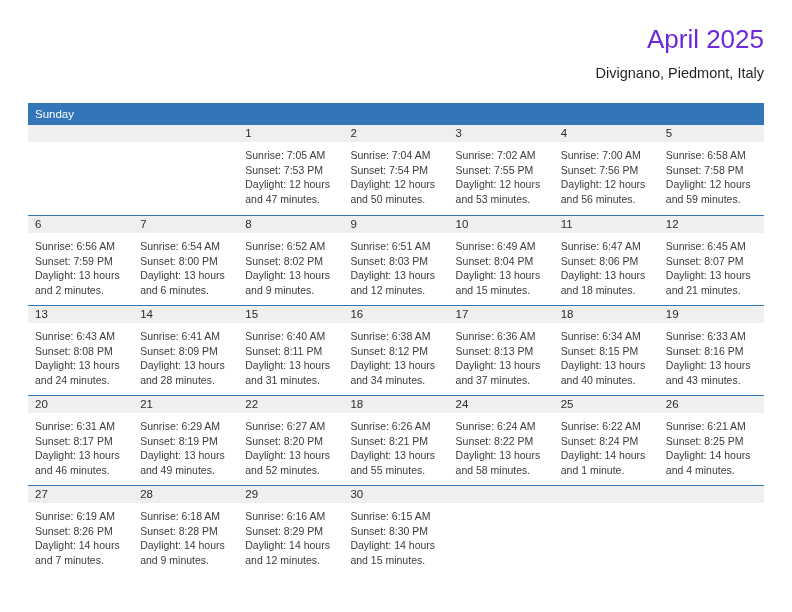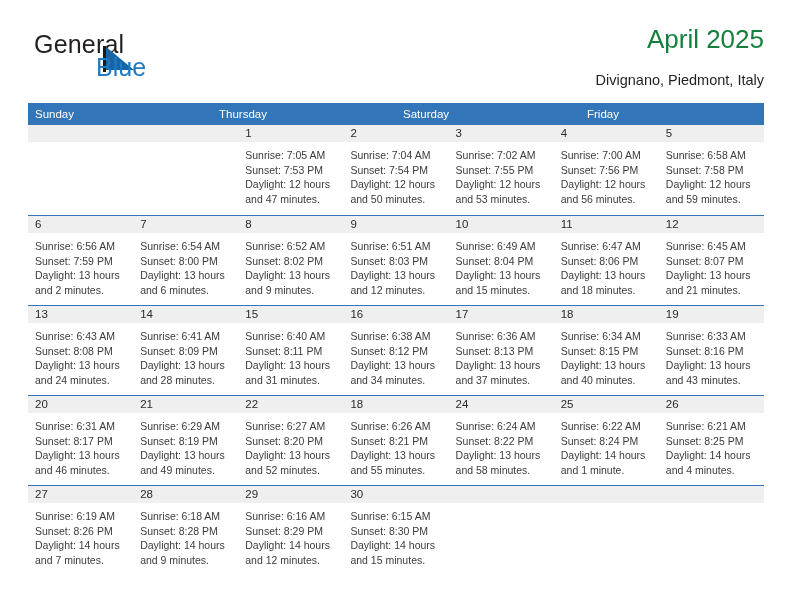--- a/index.html
+++ b/index.html
@@ -62,43 +62,44 @@
   }
 
   .title-wrap {
     position: absolute;
     right: 0;
     top: 0;
     text-align: right;
   }
   .cal-title {
     font-size: 26px;
-    color: #15803d;
+    color: #6d28d9;
     line-height: 34px;
     white-space: nowrap;
   }
   .cal-subtitle {
     font-size: 14.5px;
     color: #231f20;
     line-height: 22px;
-    margin-top: 13px;
+    margin-top: 6px;
     white-space: nowrap;
   }
 
   
   .calendar {
     position: absolute;
     left: 28px;
     top: 103px;
     width: 736px;
   }
   .dow-row {
     display: flex;
     background: #3275b8;
     height: 22px;
+    flex-direction: column;
   }
   .dow {
     flex: 1 1 0;
     color: #ffffff;
     font-size: 11.5px;
     line-height: 22px;
     padding-left: 7px;
     box-sizing: border-box;
     white-space: nowrap;
   }
@@ -151,30 +152,20 @@
   .day.empty .daynum,
   .day.empty .lines { visibility: hidden; }
 </style>
 </head>
 <body>
 
 <div class="page">
 
   <div class="top">
 
-    <div class="brand">
-      <div class="brand-general">General</div>
-      <svg class="brand-flag" viewBox="0 0 33 26">
-        <polygon points="0,0 0,26 33,26" fill="#ffffff"></polygon>
-        <polygon points="2,1 30,24 2,24" fill="#1565a8" transform="translate(0,0)"></polygon>
-        <polygon points="2,0 2,24 31,24" fill="#1565a8"></polygon>
-        <rect x="0" y="0" width="3" height="26" fill="#1a1a1a"></rect>
-      </svg>
-      <div class="brand-blue">Blue</div>
-    </div>
 
     <div class="title-wrap">
       <div class="cal-title">April 2025</div>
       <div class="cal-subtitle">Divignano, Piedmont, Italy</div>
     </div>
   </div>
 
   <div class="calendar">
 
     <div class="dow-row">

